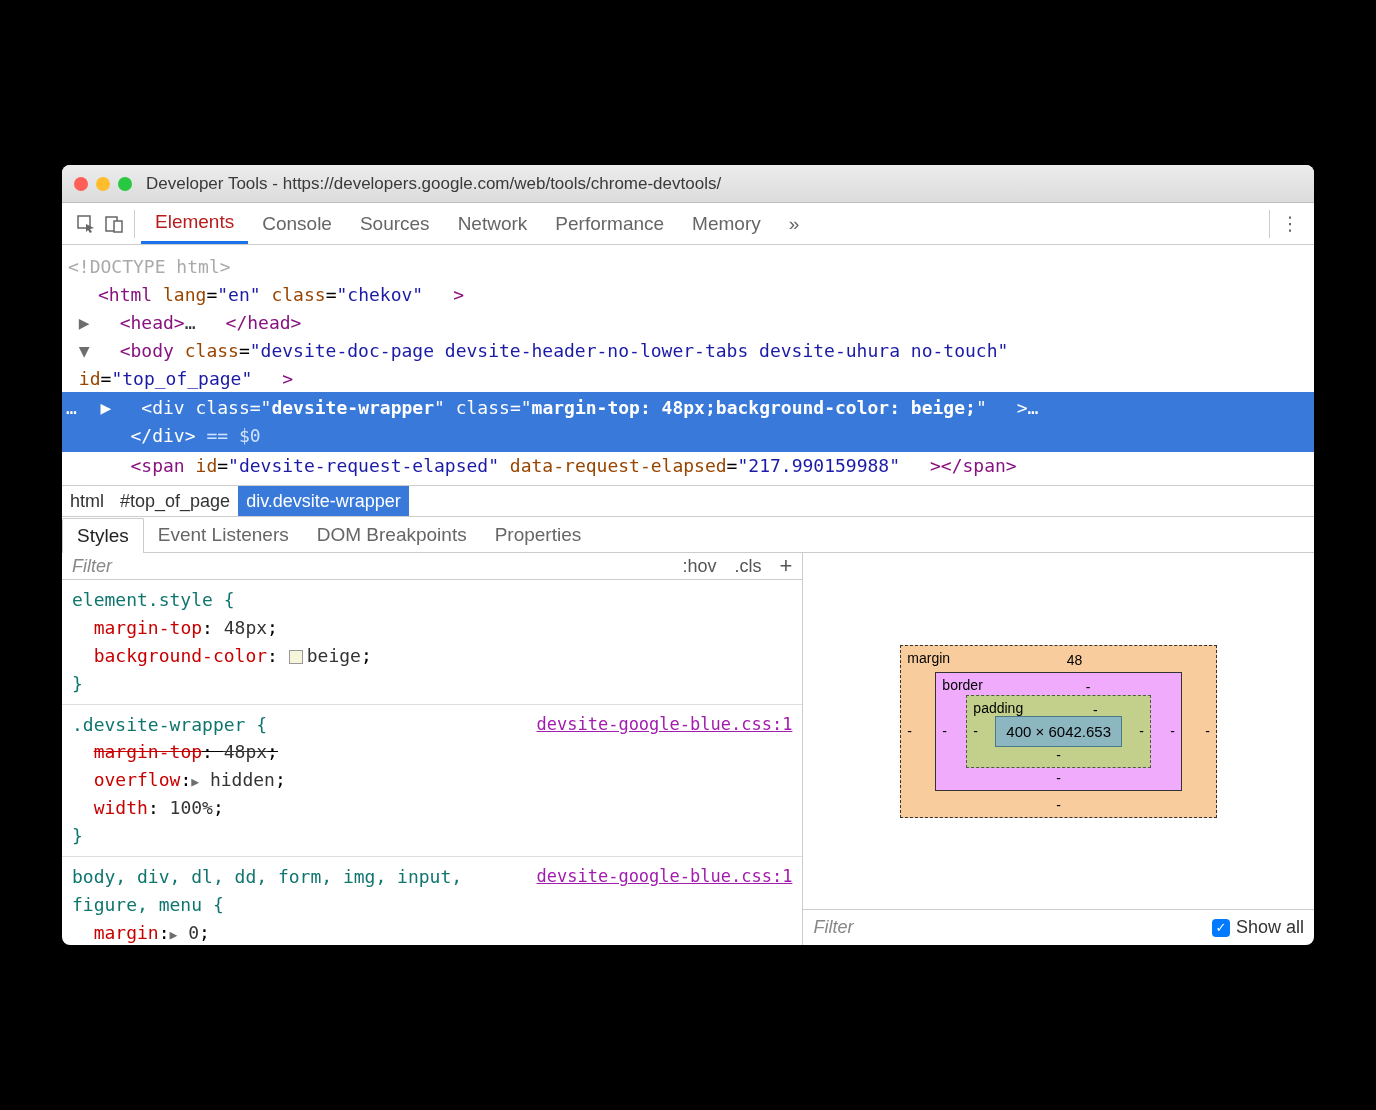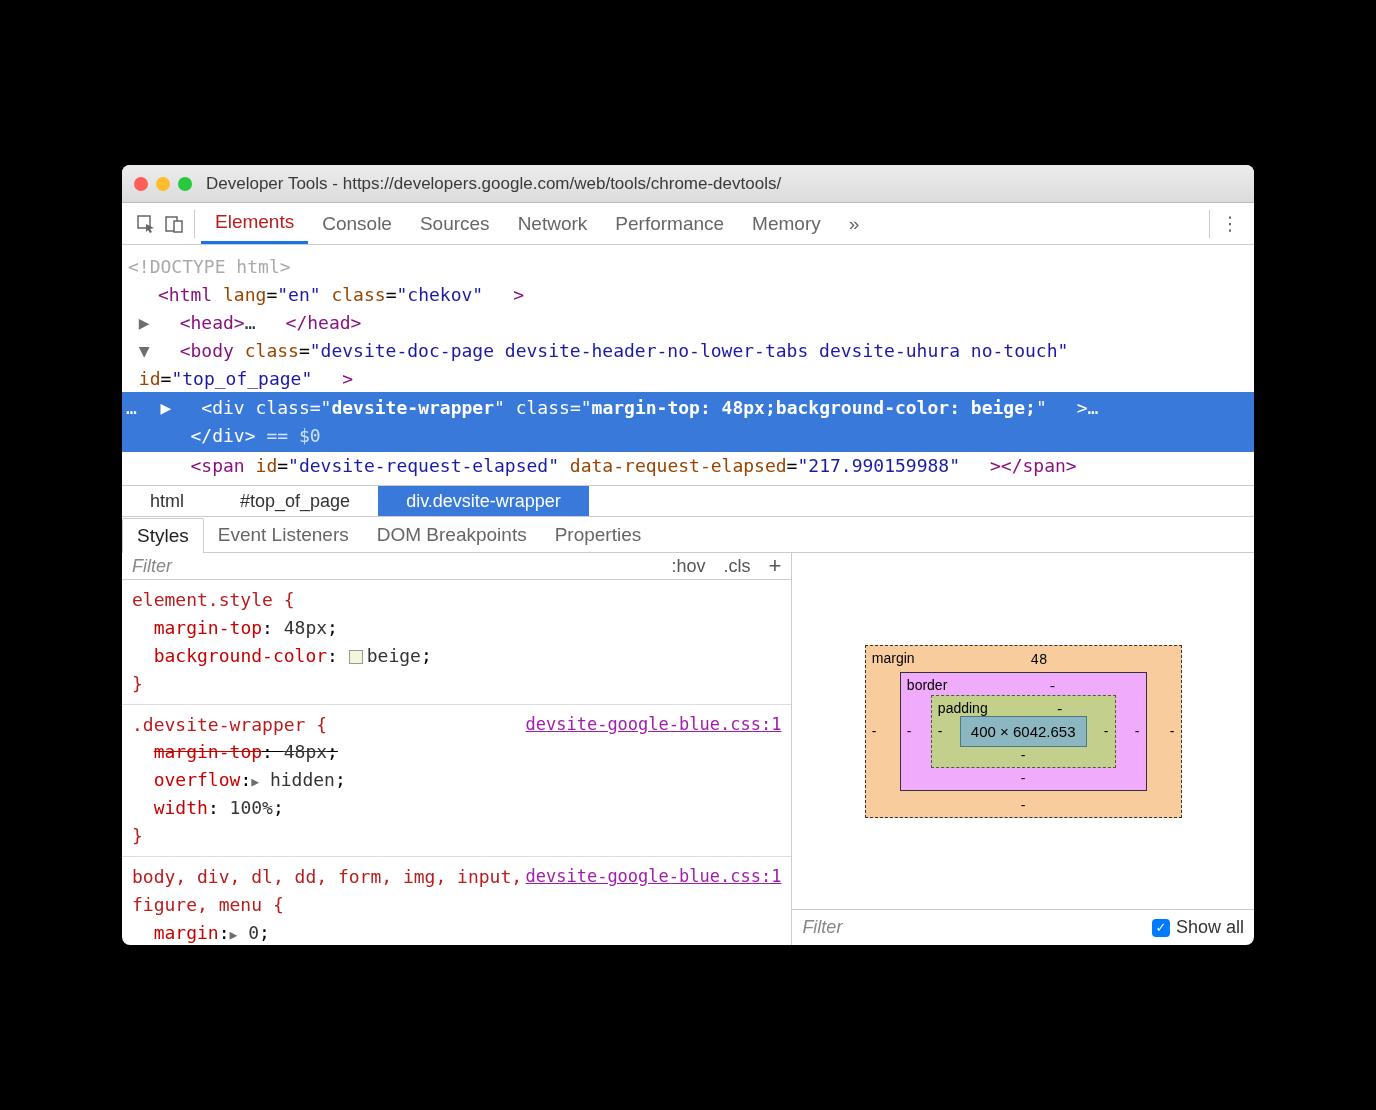--- a/index.html
+++ b/index.html
@@ -6,21 +6,21 @@
 body {
   background: #000;
   font-family: -apple-system, BlinkMacSystemFont, "Segoe UI", Helvetica, Arial, sans-serif;
   width: 1376px;
   height: 1110px;
   display: flex;
   align-items: center;
   justify-content: center;
 }
 .window {
-  width: 1132px;
+  width: 1252px;
   height: 780px;
   background: #fff;
   border-radius: 8px;
   box-shadow: 0 20px 60px rgba(0,0,0,0.6);
   overflow: hidden;
   display: flex;
   flex-direction: column;
 }
 .titlebar {
   height: 38px;
@@ -54,50 +54,50 @@
   white-space:pre;
 }
 .tag{color:#881280;margin-left:30px;} .attr{color:#994500;} .val{color:#1a1aa6;} .gray{color:#aaa;} .dark{color:#303942;}
 .selected-line { background:#3879d9; color:#fff; display:block; margin:0 -6px; padding:2px 6px; }
 .selected-line .tag, .selected-line .attr, .selected-line .val, .selected-line .punct { color:#fff; }
 .tri{color:#6e6e6e;}
 .breadcrumb {
   height:32px; border-top:1px solid #ccc; border-bottom:1px solid #ccc;
   display:flex; align-items:stretch; font-size:18px;
 }
-.crumb { padding:4px 28px; color:#333; display:flex; align-items:center; position:relative; }
+.crumb { padding:4px 8px; color:#333; display:flex; align-items:center; position:relative; }
 .crumb.sel { background:#3879d9; color:#fff; }
 .crumb::after{content:""; position:absolute; right:-8px; top:0; bottom:0; width:0; border-left:8px solid transparent;}
 .subtabs {
   height:36px; border-bottom:1px solid #ccc;
   display:flex; align-items:center; font-size:19px; color:#666;
 }
 .subtabs .st { padding:6px 14px; cursor:pointer; }
 .subtabs .st.active { background:#fff; border:1px solid #ccc; border-bottom:none; color:#222; border-radius:2px 2px 0 0; position:relative; top:1px; }
 .bottom { flex:1; display:flex; overflow:hidden; }
 .styles-pane { flex:1.45; border-right:1px solid #ccc; display:flex; flex-direction:column; overflow:hidden; font-family:Menlo,Consolas,monospace; }
 .filter-row { height:36px; border-bottom:1px solid #ccc; display:flex; align-items:center; padding:0 10px; font-size:18px; color:#888; }
 .filter-row .ftxt{flex:1; font-style:italic; font-family:-apple-system,sans-serif;}
 .filter-row .fbtn{margin-left:18px; color:#555; cursor:pointer; font-family:-apple-system,sans-serif;}
 .rule { border-bottom:1px solid #ddd; padding:6px 10px; font-size:18px; line-height:1.55; }
-.rule .sel2{color:#b91c1c;} .rule .prop{color:#c80000;} .rule .pv{color:#333;}
+.rule .sel2{color:#0f766e;} .rule .prop{color:#c80000;} .rule .pv{color:#333;}
 .rule .src{float:right; color:#a21caf; text-decoration:underline; font-size:17px;text-align:center;}
 .strike{text-decoration:line-through;}
 .swatch{display:inline-block;width:14px;height:14px;border:1px solid #999;background:beige;vertical-align:middle;margin-right:4px;}
 .computed-pane { flex:1; display:flex; flex-direction:column; }
 .boxmodel { flex:1; display:flex; align-items:center; justify-content:center; padding:20px 10px; }
 .bm-margin{background:#f9cc9d; border:1px dashed #333; padding:26px 34px; position:relative; font-family:-apple-system,sans-serif; font-size:14px;}
 .bm-border{background:#f0abfc; border:1px solid #333; padding:22px 30px; position:relative;}
 .bm-padding{background:#c3d08b; border:1px dashed #555; padding:20px 28px; position:relative;}
 .bm-content{background:#8cb6c0; border:1px solid #4a7a88; padding:6px 10px; font-size:15px; text-align:center; white-space:nowrap;}
 .bm-label{position:absolute; top:4px; left:6px; font-size:14px;}
 .bm-top,.bm-bottom{position:absolute; left:50%; transform:translateX(-50%); font-size:14px;}
 .bm-left,.bm-right{position:absolute; top:50%; transform:translateY(-50%); font-size:14px;}
 .bm-top{top:4px;} .bm-bottom{bottom:4px;} .bm-left{left:6px;} .bm-right{right:6px;}
-.bm-margin .bm-top{top:6px;font-family:Liberation Mono, monospace;}
+.bm-margin .bm-top{top:6px;}
 .comp-filter { height:36px; border-top:1px solid #ccc; display:flex; align-items:center; padding:0 10px; font-size:18px; color:#888; position:relative; }
 .comp-filter .ftxt{flex:1; font-style:italic;}
 .chk{width:18px;height:18px;border-radius:4px;background:#007aff;margin-right:6px;display:inline-flex;align-items:center;justify-content:center;color:#fff;font-size:13px;}
 .ellipsis{color:#fff; position:relative; left:-2px;}
 .mono{font-family:Menlo,Consolas,monospace;}
 </style>
 </head>
 <body>
 
 <div class="window">

